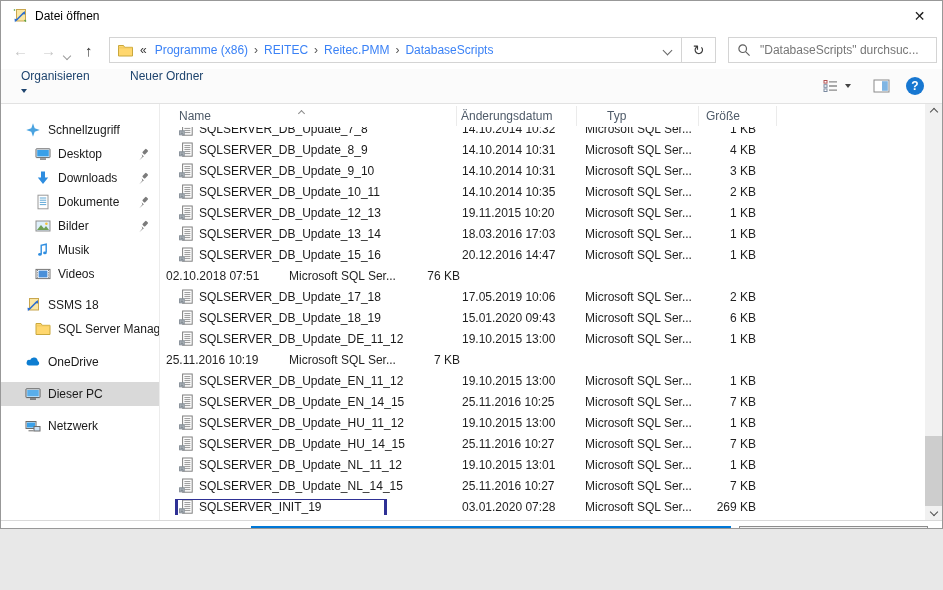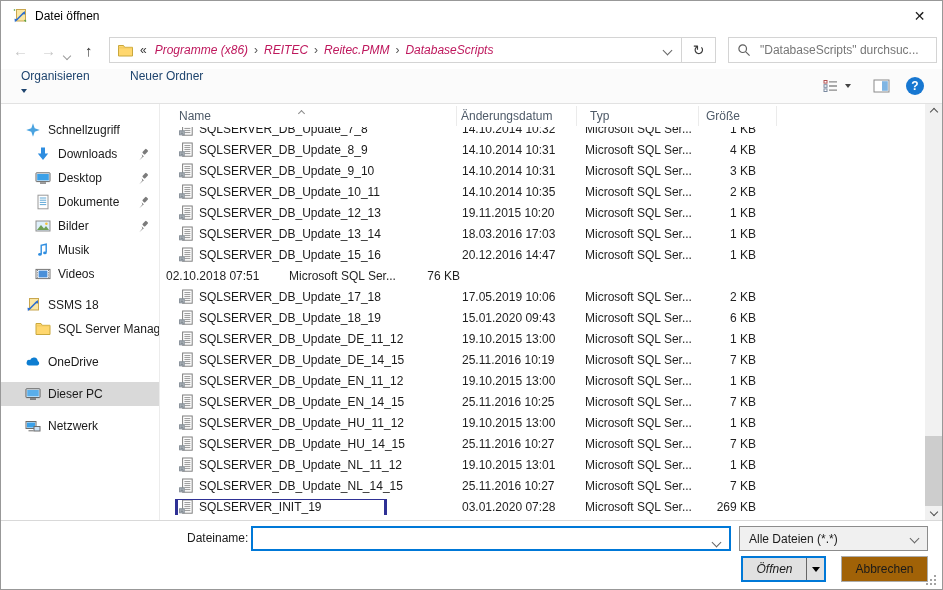--- a/index.html
+++ b/index.html
@@ -1,16 +1,16 @@
 <!DOCTYPE html>
 <html><head>
 <meta charset="utf-8">
 <style>
   html,body{margin:0;padding:0;background:#e8e8e8;}
-  .window{position:relative;width:943px;height:590px;background:#fff;border:1px solid #989898;
+  .window{position:relative;width:943px;height:529px;background:#fff;border:1px solid #989898;
     box-sizing:border-box;font-family:"Liberation Sans",sans-serif;font-size:12px;color:#1a1a1a;overflow:hidden;}
   .abs{position:absolute;}
   .flexc{display:flex;align-items:center;}
   svg{display:block;}
 
   
   .chev{display:inline-block;width:6px;height:6px;border-right:1.4px solid #666;border-bottom:1.4px solid #666;}
   .chev.down{transform:rotate(45deg);}
   .chev.up{transform:rotate(-135deg);}
   .tri-down{width:0;height:0;border-left:3.5px solid transparent;border-right:3.5px solid transparent;border-top:4.5px solid #1e446e;}
@@ -27,21 +27,21 @@
   .navglyph{position:absolute;font-size:15px;top:11px;}
   #back{left:12px;color:#c6c6c6;}
   #fwd{left:40px;color:#c6c6c6;}
   #navchev{left:63px;top:17px;}
   #navchev .chev{border-color:#9a9a9a;width:5px;height:5px;}
   #up{left:84px;color:#3a3a3a;}
   #addressbar{position:absolute;left:108px;top:6px;width:607px;height:26px;border:1px solid #d4d4d4;box-sizing:border-box;
     display:flex;align-items:center;background:#fff;}
   #addr-folder{margin:0 7px 0 8px;}
   .crumb-prefix{color:#333;margin-right:6px;}
-  .crumb{color:#be185d;padding:0 2px;cursor:pointer;white-space:nowrap;font-style:italic;}
+  .crumb{color:#3b82f6;padding:0 2px;cursor:pointer;white-space:nowrap;}
   .crumb-sep{color:#555;margin:0 4px;font-size:12px;}
   #addr-spacer{flex:1;}
   #addr-chev{margin-right:10px;}
   #refresh-cell{width:33px;height:24px;border-left:1px solid #d4d4d4;display:flex;align-items:center;justify-content:center;
     color:#3a3a3a;font-size:14px;cursor:pointer;}
   #searchbox{position:absolute;left:727px;top:6px;width:209px;height:26px;border:1px solid #d4d4d4;box-sizing:border-box;
     display:flex;align-items:center;padding:0 8px;gap:7px;background:#fff;}
   #searchbox input{border:none;outline:none;flex:1;min-width:0;font:12px "Liberation Sans",sans-serif;color:#333;}
   #searchbox input::placeholder{color:#767676;}
 
@@ -62,21 +62,21 @@
   .sbitem{height:24px;display:flex;align-items:center;padding-left:24px;position:relative;white-space:nowrap;cursor:pointer;}
   .sbitem.indent{padding-left:34px;}
   .sbitem.selected{background:#d9d9d9;}
   .sbicon{width:16px;height:16px;margin-right:7px;flex:0 0 16px;}
   .sblabel{overflow:hidden;}
   .pin{position:absolute;right:9px;top:6px;width:13px;height:13px;}
 
   #filelist{position:absolute;left:159px;top:0;right:21px;height:100%;overflow:hidden;}
   #lheader{position:absolute;top:0;left:0;right:0;height:23px;color:#4e5a68;}
   .hcell{position:absolute;top:5px;cursor:pointer;}
-  .h-name{left:19px;} .h-date{left:301px;} .h-type{left:430px;} .h-size{left:546px;}
+  .h-name{left:19px;} .h-date{left:301px;} .h-type{left:447px;} .h-size{left:546px;}
   .hdiv{position:absolute;top:2px;height:20px;border-left:1px solid #ebebeb;}
   #sortchev{position:absolute;left:139px;top:1px;}
   #sortchev .chev{width:4px;height:4px;border-color:#8a8a8a;border-width:1.2px;}
   #rows{position:absolute;top:23px;left:0;right:0;bottom:0;overflow:hidden;}
   .frow{height:21px;display:flex;align-items:center;cursor:pointer;}
   .frow.clipped{margin-top:-9px;}
   .c-name{flex:0 0 296px;display:flex;align-items:center;padding-left:19px;box-sizing:border-box;position:relative;white-space:nowrap;overflow:hidden;}
   .c-name .ficon{margin-right:6px;flex:0 0 14px;}
   .c-date{flex:0 0 120px;padding-left:6px;box-sizing:border-box;color:#1f1f1f;}
   .c-type{flex:0 0 122px;padding-left:9px;box-sizing:border-box;color:#1f1f1f;}
@@ -207,42 +207,42 @@
           <span class="sbicon">
             <svg width="16" height="16" viewBox="0 0 16 16">
               <path d="M8 1.2 L9.7 6.3 L14.8 8 L9.7 9.7 L8 14.8 L6.3 9.7 L1.2 8 L6.3 6.3 Z" fill="#4aa3e0"></path>
             </svg>
           </span>
           <span class="sblabel">Schnellzugriff</span>
         </div>
         <div class="sbitem indent">
           <span class="sbicon">
             <svg width="16" height="16" viewBox="0 0 16 16">
-              <path d="M6 1.5 h4 v6 h3.2 L8 14 L2.8 7.5 H6 z" fill="#2e8de0"></path>
-            </svg>
-          </span>
-          <span class="sblabel">Downloads</span>
+              <rect x="1" y="2.8" width="14" height="8.8" rx=".5" fill="#eaf4fc" stroke="#6b6b6b"></rect>
+              <rect x="2.2" y="4" width="11.6" height="6.4" fill="#3aa0e8"></rect>
+              <rect x="5" y="12.4" width="6" height="1.3" fill="#6b6b6b"></rect>
+            </svg>
+          </span>
+          <span class="sblabel">Desktop</span>
           <span class="pin">
             <svg width="13" height="13" viewBox="0 0 13 13">
               <g fill="#7b7b7b">
                 <rect x="6.4" y="1" width="3.6" height="5.4" rx="1" transform="rotate(45 8.2 3.7)"></rect>
                 <path d="M4.6 6.3 l2.3 2.3 -1 .4 -3.6 3.2 3.1-3.7z"></path>
               </g>
             </svg>
           </span>
         </div>
         <div class="sbitem indent">
           <span class="sbicon">
             <svg width="16" height="16" viewBox="0 0 16 16">
-              <rect x="1" y="2.8" width="14" height="8.8" rx=".5" fill="#eaf4fc" stroke="#6b6b6b"></rect>
-              <rect x="2.2" y="4" width="11.6" height="6.4" fill="#3aa0e8"></rect>
-              <rect x="5" y="12.4" width="6" height="1.3" fill="#6b6b6b"></rect>
-            </svg>
-          </span>
-          <span class="sblabel">Desktop</span>
+              <path d="M6 1.5 h4 v6 h3.2 L8 14 L2.8 7.5 H6 z" fill="#2e8de0"></path>
+            </svg>
+          </span>
+          <span class="sblabel">Downloads</span>
           <span class="pin">
             <svg width="13" height="13" viewBox="0 0 13 13">
               <g fill="#7b7b7b">
                 <rect x="6.4" y="1" width="3.6" height="5.4" rx="1" transform="rotate(45 8.2 3.7)"></rect>
                 <path d="M4.6 6.3 l2.3 2.3 -1 .4 -3.6 3.2 3.1-3.7z"></path>
               </g>
             </svg>
           </span>
         </div>
         <div class="sbitem indent">
@@ -527,31 +527,20 @@
                   <path d="M1.5 11 h2.8 M1.5 12.4 h2.8" stroke="#6d767e" stroke-width=".8"></path>
                 </svg>
               </span>
               <span>SQLSERVER_DB_Update_DE_11_12</span>
             </div>
             <div class="c-date">19.10.2015 13:00</div>
             <div class="c-type">Microsoft SQL Ser...</div>
             <div class="c-size">1 KB</div>
           </div>
           <div class="frow">
-            <div class="c-name">
-              <span class="ficon">
-                <svg width="14" height="16" viewBox="0 0 14 16">
-                  <rect x="3.6" y="1" width="9.6" height="13.2" fill="#fff" stroke="#7f7f7f"></rect>
-                  <path d="M5.4 3.6 h6 M5.4 5.6 h6 M5.4 7.6 h6 M5.4 9.6 h6 M5.4 11.6 h6" stroke="#8a8a8a" stroke-width=".9"></path>
-                  <rect x=".6" y="9.8" width="4.6" height="4" fill="#c3cad1" stroke="#828b93"></rect>
-                  <path d="M1.5 11 h2.8 M1.5 12.4 h2.8" stroke="#6d767e" stroke-width=".8"></path>
-                </svg>
-              </span>
-              <span>SQLSERVER_DB_Update_DE_14_15</span>
-            </div>
             <div class="c-date">25.11.2016 10:19</div>
             <div class="c-type">Microsoft SQL Ser...</div>
             <div class="c-size">7 KB</div>
           </div>
           <div class="frow">
             <div class="c-name">
               <span class="ficon">
                 <svg width="14" height="16" viewBox="0 0 14 16">
                   <rect x="3.6" y="1" width="9.6" height="13.2" fill="#fff" stroke="#7f7f7f"></rect>
                   <path d="M5.4 3.6 h6 M5.4 5.6 h6 M5.4 7.6 h6 M5.4 9.6 h6 M5.4 11.6 h6" stroke="#8a8a8a" stroke-width=".9"></path>

